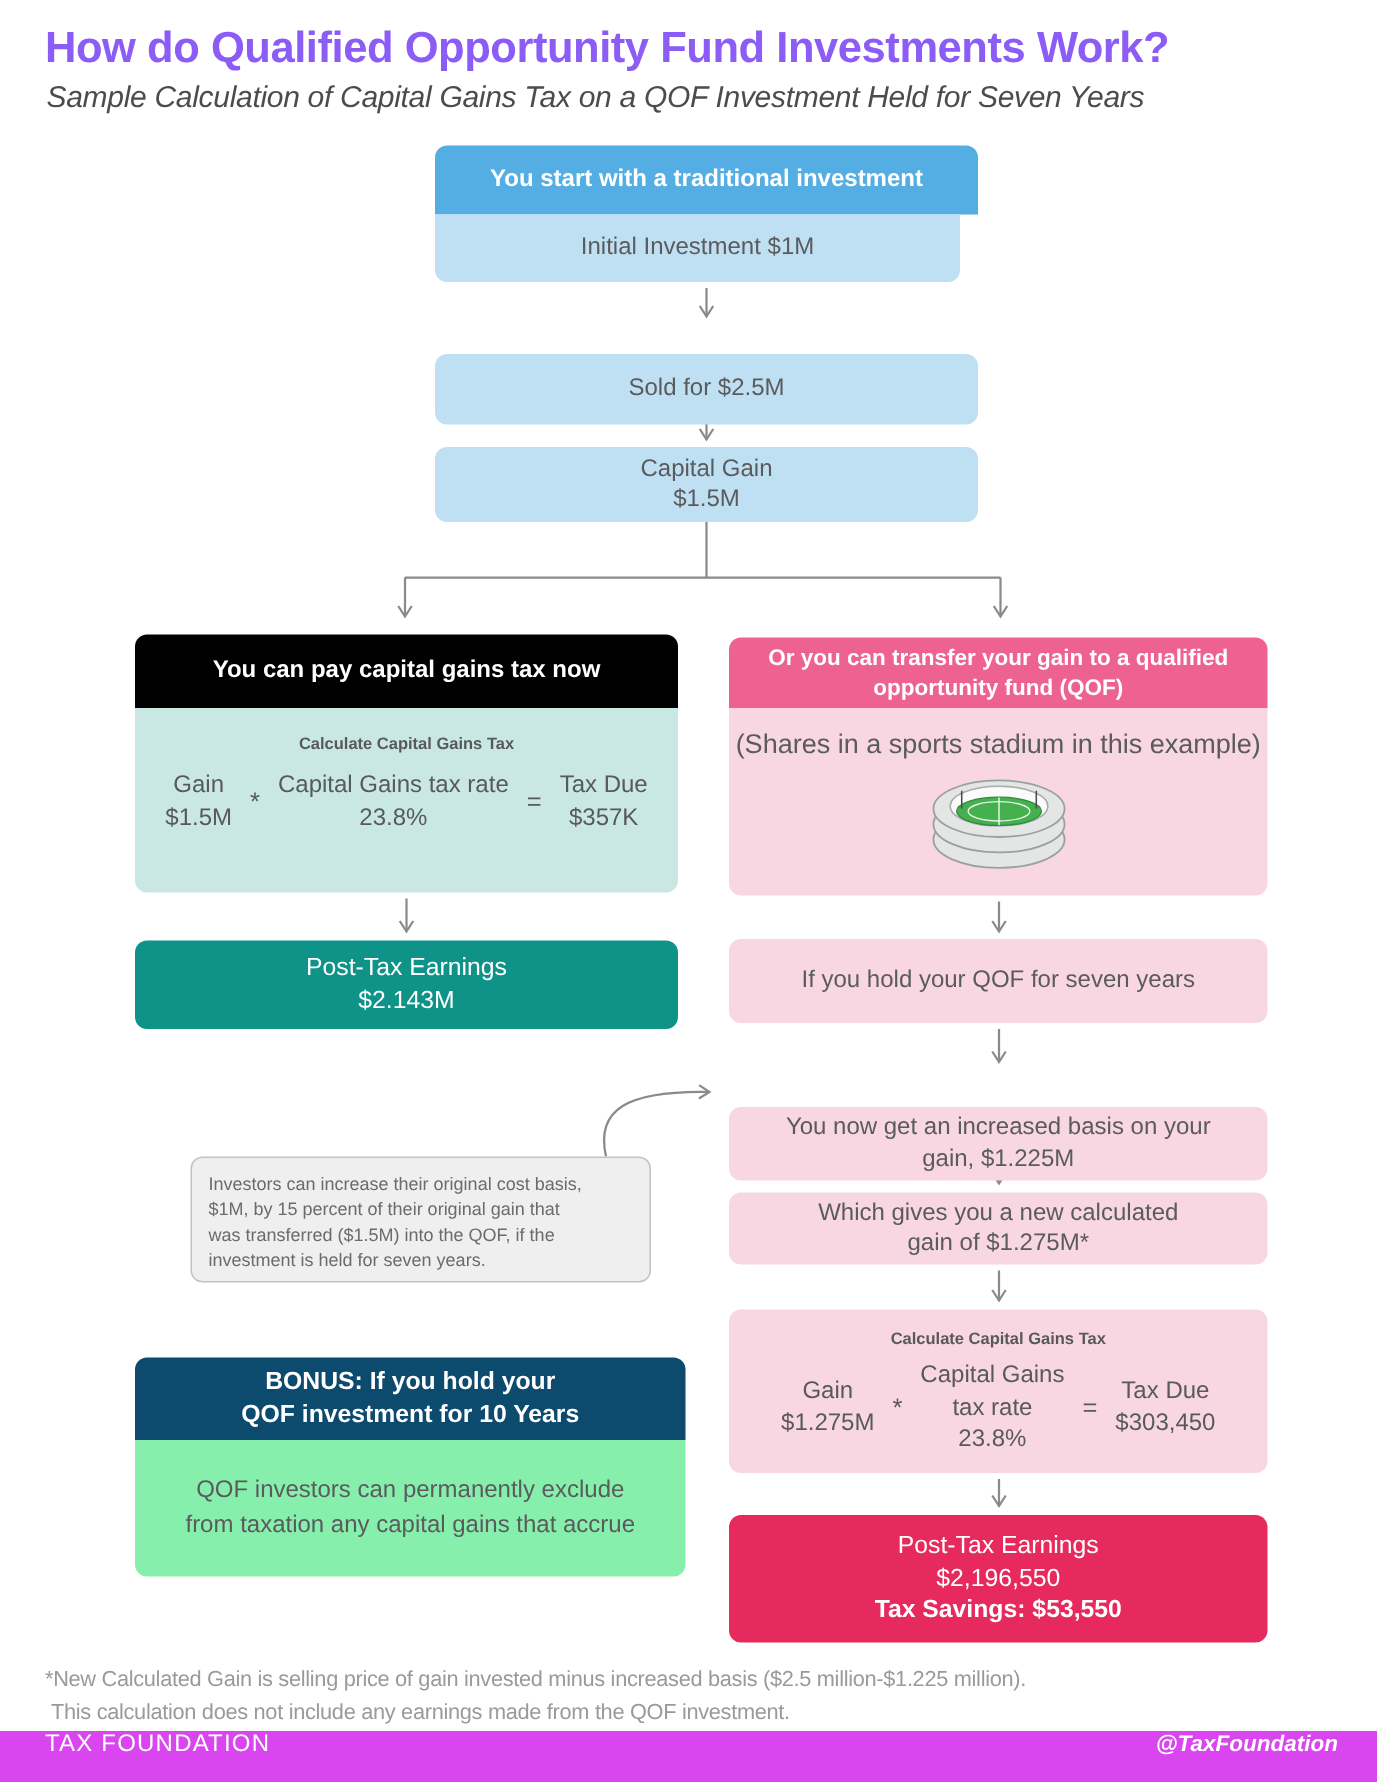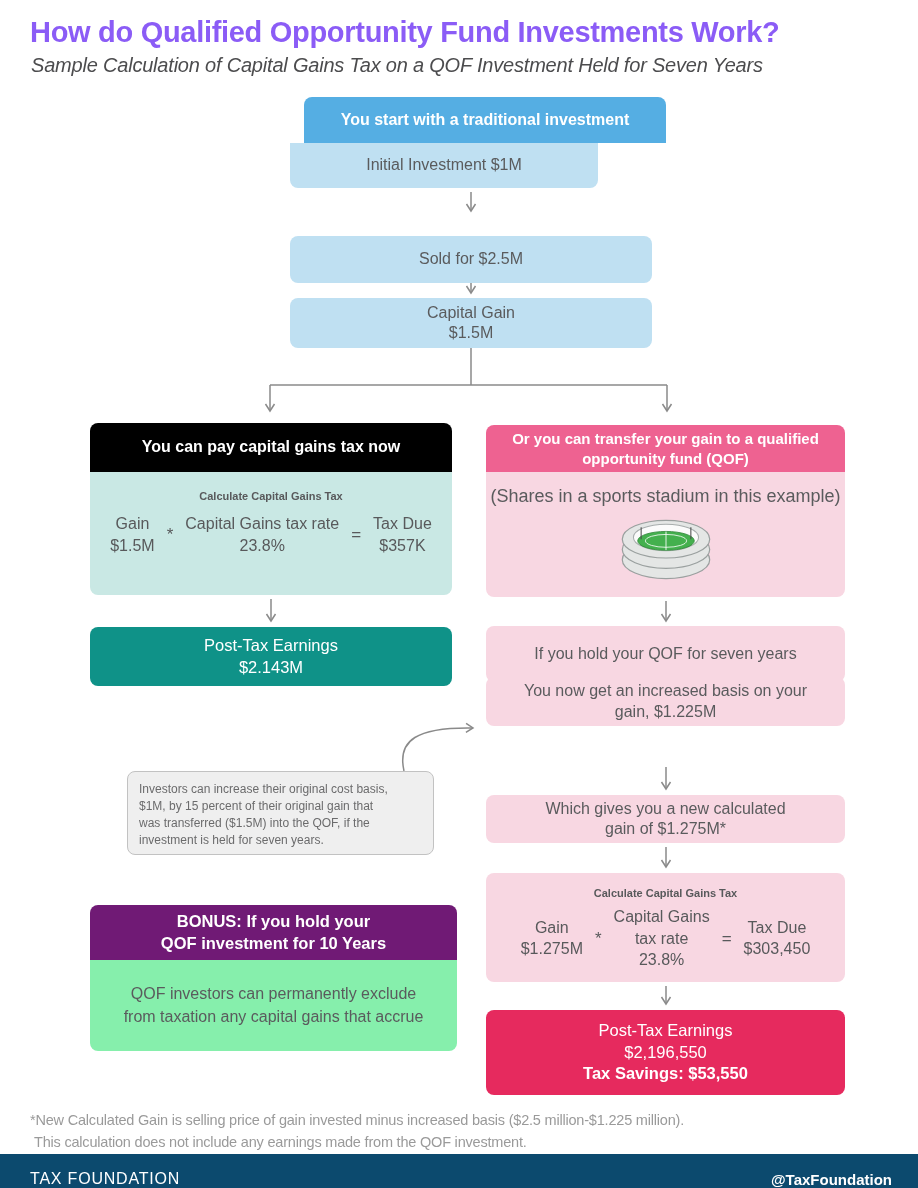--- a/index.html
+++ b/index.html
@@ -26,43 +26,43 @@
   .hdr{font-weight:bold;color:#ffffff;font-size:16px;}
   .hdr .ln{white-space:nowrap;}
   .bg-blue{background:#55aee3;}
   .bg-lblue{background:#bfe0f2;}
   .bg-teal{background:#000000;}
   .bg-lteal{background:#c9e8e4;}
   .bg-dteal{background:#0f9288;color:#ffffff;}
   .bg-pink{background:#ee6291;}
   .bg-lpink{background:#f8d7e2;}
   .bg-magenta{background:#e62a5e;color:#ffffff;}
-  .bg-cyan{background:#701a75;}
+  .bg-cyan{background:#0c4a6e;}
   .bg-lcyan{background:#86efac;}
   .calc-title{font-weight:bold;color:#58595b;font-size:11px;}
   .formula{display:flex;align-items:center;justify-content:center;gap:11px;margin-top:10px;}
   .term{display:flex;flex-direction:column;line-height:1.35;font-size:16px;color:#58595b;}
   .op{font-size:17px;color:#58595b;padding:0 1px;}
   .note{
     position:absolute;box-sizing:border-box;background:#efefef;border:1px solid #c2c2c2;
     border-radius:8px;padding:9px 11px;font-size:12px;line-height:1.42;color:#6b6b6c;
     text-align:left;
   }
   .note .ln{white-space:nowrap;display:block;}
   .footnote{
     position:absolute;left:30px;top:1110px;font-size:14.5px;line-height:1.5;
     color:#9a9a9a;letter-spacing:-0.2px;
   }
   .footer{
-    position:absolute;left:0;top:1154px;width:918px;height:34px;background:#0c4a6e;
-    display:flex;align-items:flex-end;justify-content:space-between;
+    position:absolute;left:0;top:1154px;width:918px;height:34px;background:#d946ef;
+    display:flex;align-items:flex-start;justify-content:space-between;
     padding:0 26px 0 30px;box-sizing:border-box;color:#ffffff;
   }
   .brand{font-size:16px;letter-spacing:0.8px;}
-  .handle{font-size:15px;font-weight:bold;}
+  .handle{font-size:15px;font-weight:bold;font-style:italic;}
   svg.connectors{position:absolute;left:0;top:0;pointer-events:none;}
   .stadium{margin-top:2px;}
   .mag-line{line-height:1.3;}
   .bold{font-weight:bold;}
 </style>
 </head>
 <body>
 
 <div class="canvas">
 
@@ -85,24 +85,24 @@
       <path d="M666,767 V789" marker-end="url(#arr)"></path>
       <path d="M666,847 V867" marker-end="url(#arr)"></path>
       <path d="M666,986 V1004" marker-end="url(#arr)"></path>
       <path d="M404,771 C397,740 417,727 473,728" marker-end="url(#arr)"></path>
     </g>
   </svg>
 
   <h1 class="title">How do Qualified Opportunity Fund Investments Work?</h1>
   <div class="subtitle">Sample Calculation of Capital Gains Tax on a QOF Investment Held for Seven Years</div>
 
-  <div class="box hdr bg-blue rtop" style="left:304px;top:97px;width:362px;height:46px;">
+  <div class="box hdr bg-blue rtop" style="left:290px;top:97px;width:362px;height:46px;">
     <span class="ln">You start with a traditional investment</span>
   </div>
-  <div class="box bg-lblue rbot" style="left:290px;top:143px;width:308px;height:45px;">
+  <div class="box bg-lblue rbot" style="left:290px;top:143px;width:350px;height:45px;">
     <span>Initial Investment $1M</span>
   </div>
   <div class="box bg-lblue r8" style="left:290px;top:236px;width:362px;height:47px;">
     <span>Sold for $2.5M</span>
   </div>
   <div class="box bg-lblue r8" style="left:290px;top:298px;width:362px;height:50px;">
     <span>Capital Gain</span>
     <span>$1.5M</span>
   </div>
 
@@ -163,21 +163,21 @@
       <ellipse cx="65" cy="36" rx="33" ry="11" fill="#44b04e" stroke="#338a3d" stroke-width="1"></ellipse>
       <ellipse cx="65" cy="36" rx="24" ry="7.5" fill="none" stroke="#ffffff" stroke-width="1.1" opacity="0.85"></ellipse>
       <line x1="65" y1="25.2" x2="65" y2="46.8" stroke="#ffffff" stroke-width="1.1" opacity="0.9"></line>
       <line x1="36" y1="20" x2="36" y2="34" stroke="#4b4b4b" stroke-width="1.2"></line>
       <line x1="94" y1="20" x2="94" y2="34" stroke="#4b4b4b" stroke-width="1.2"></line>
     </svg>
   </div>
   <div class="box bg-lpink r8" style="left:486px;top:626px;width:359px;height:56px;">
     <span>If you hold your QOF for seven years</span>
   </div>
-  <div class="box bg-lpink r8" style="left:486px;top:677px;width:359px;height:49px;">
+  <div class="box bg-lpink r8" style="left:486px;top:738px;width:359px;height:49px;">
     <span>You now get an increased basis on your</span>
     <span>gain, $1.225M</span>
   </div>
   <div class="box bg-lpink r8" style="left:486px;top:795px;width:359px;height:48px;">
     <span>Which gives you a new calculated</span>
     <span>gain of $1.275M*</span>
   </div>
   <div class="box bg-lpink r8" style="left:486px;top:873px;width:359px;height:109px;justify-content:flex-start;padding-top:13px;">
     <span class="calc-title">Calculate Capital Gains Tax</span>
     <div class="formula" style="margin-top:6px;">

